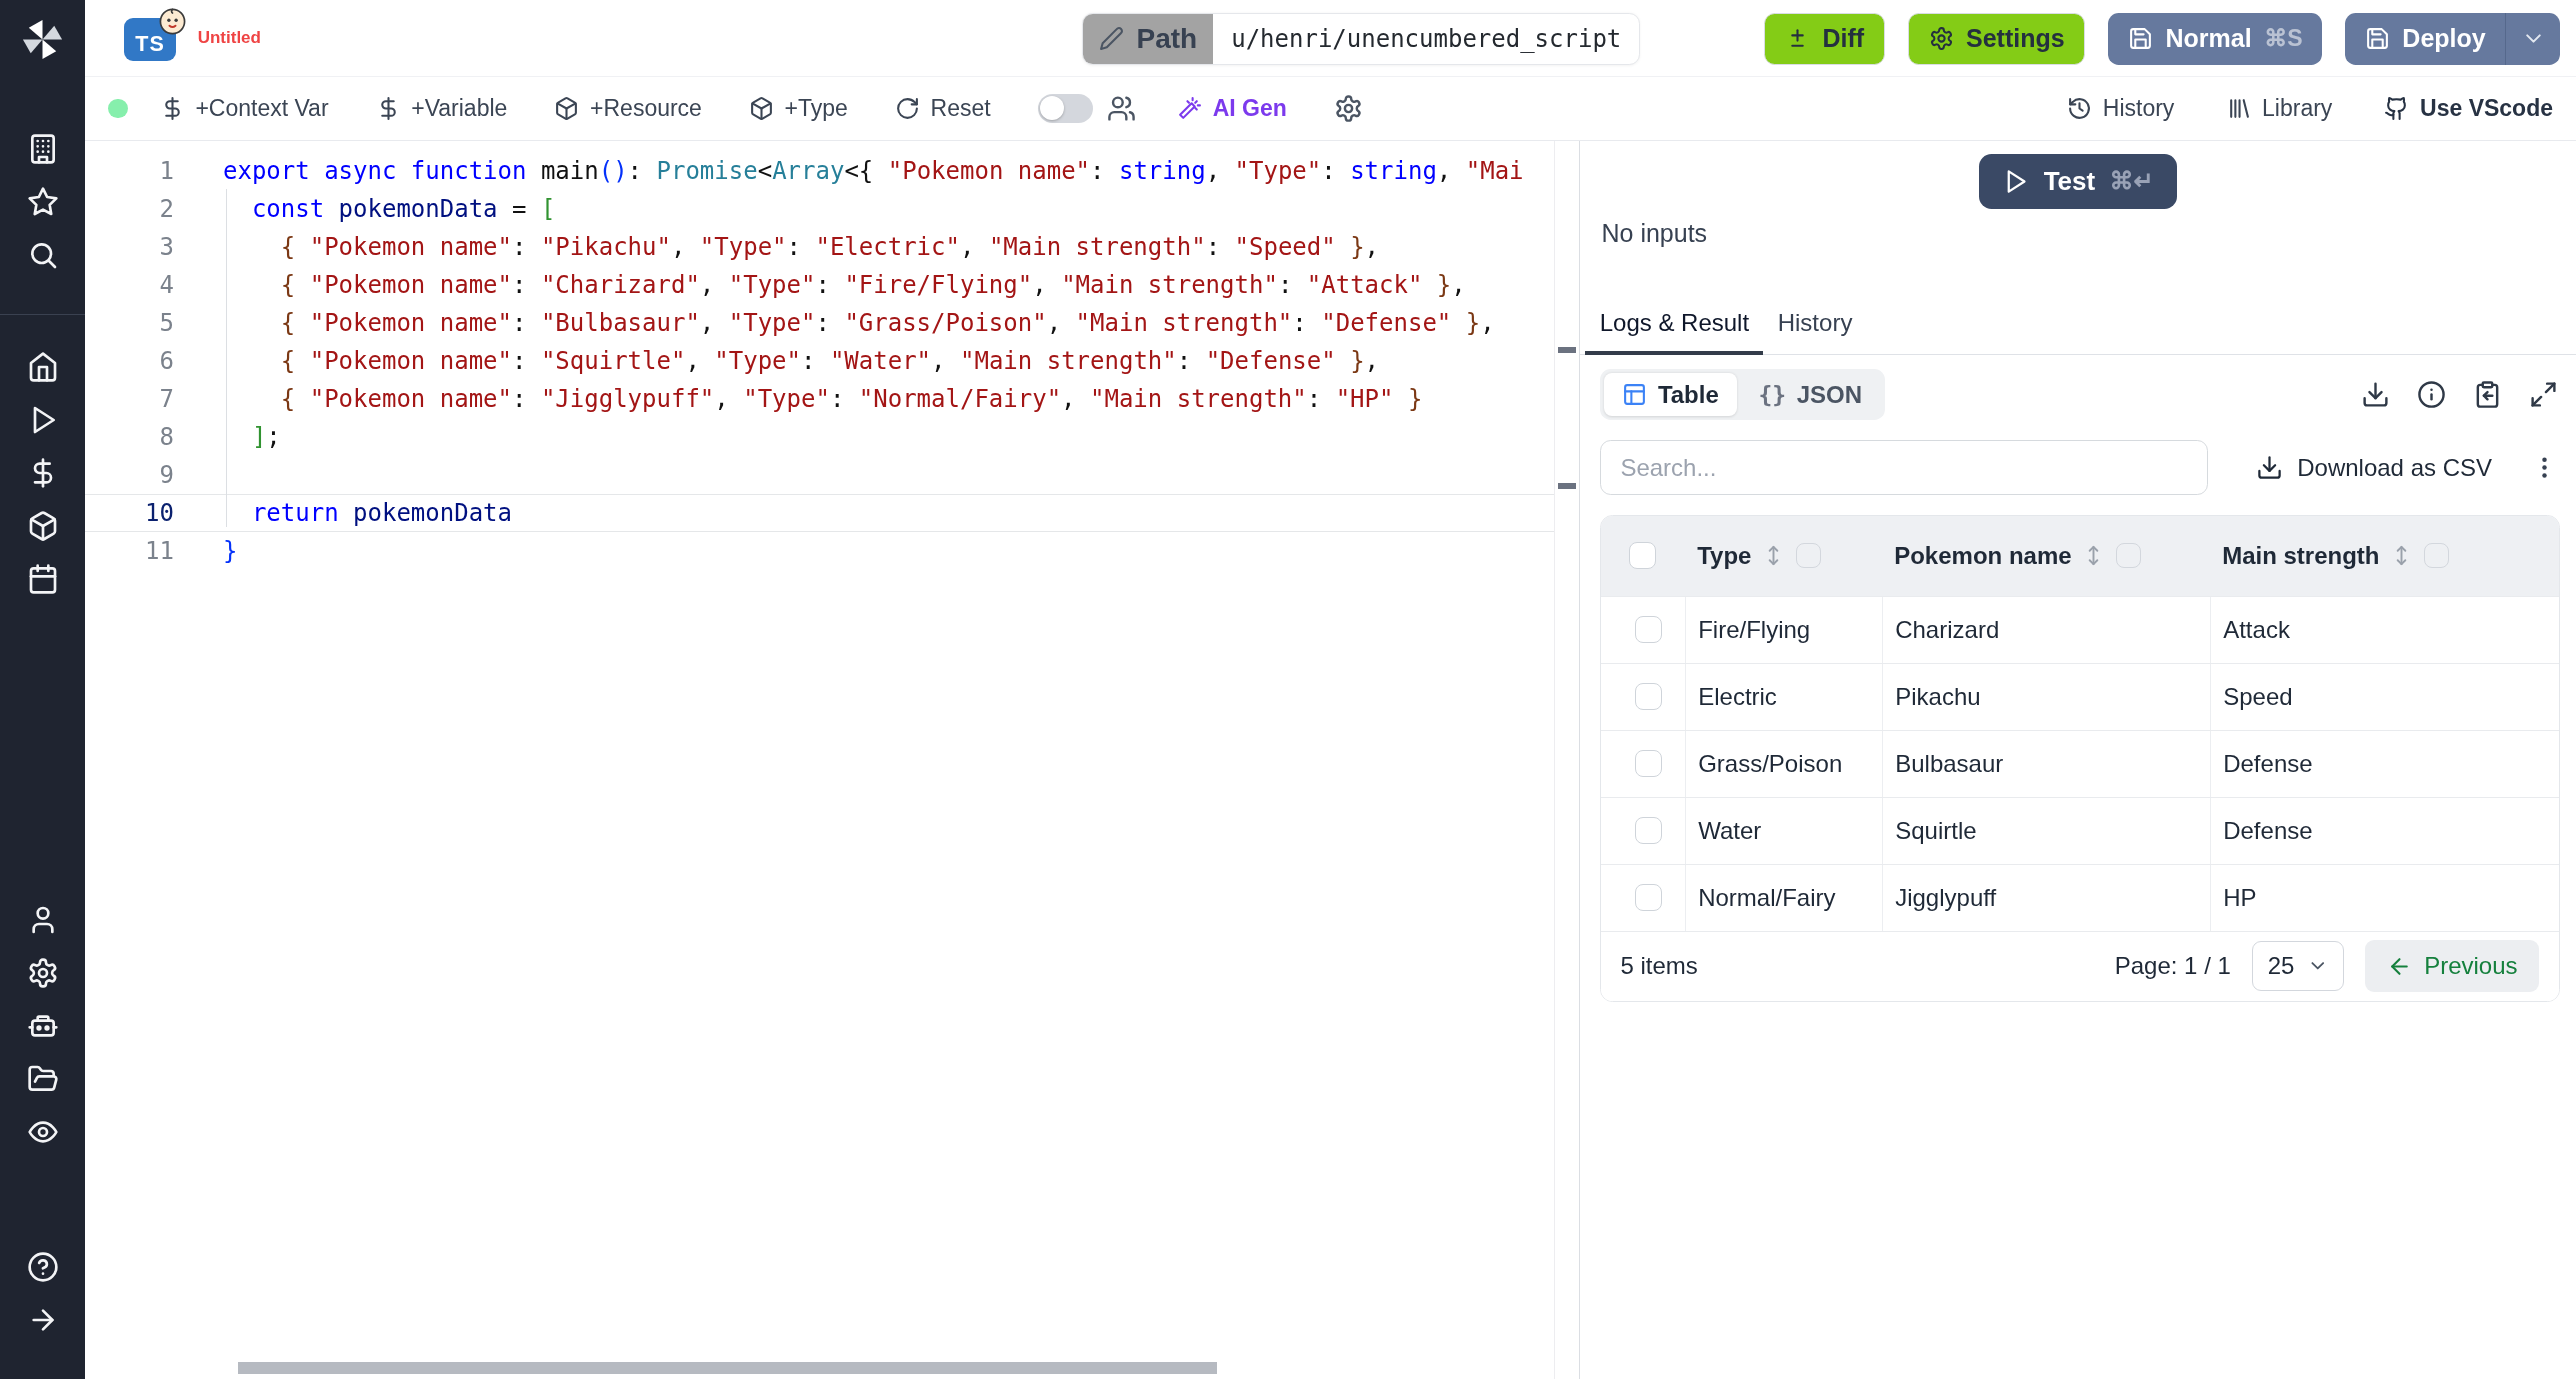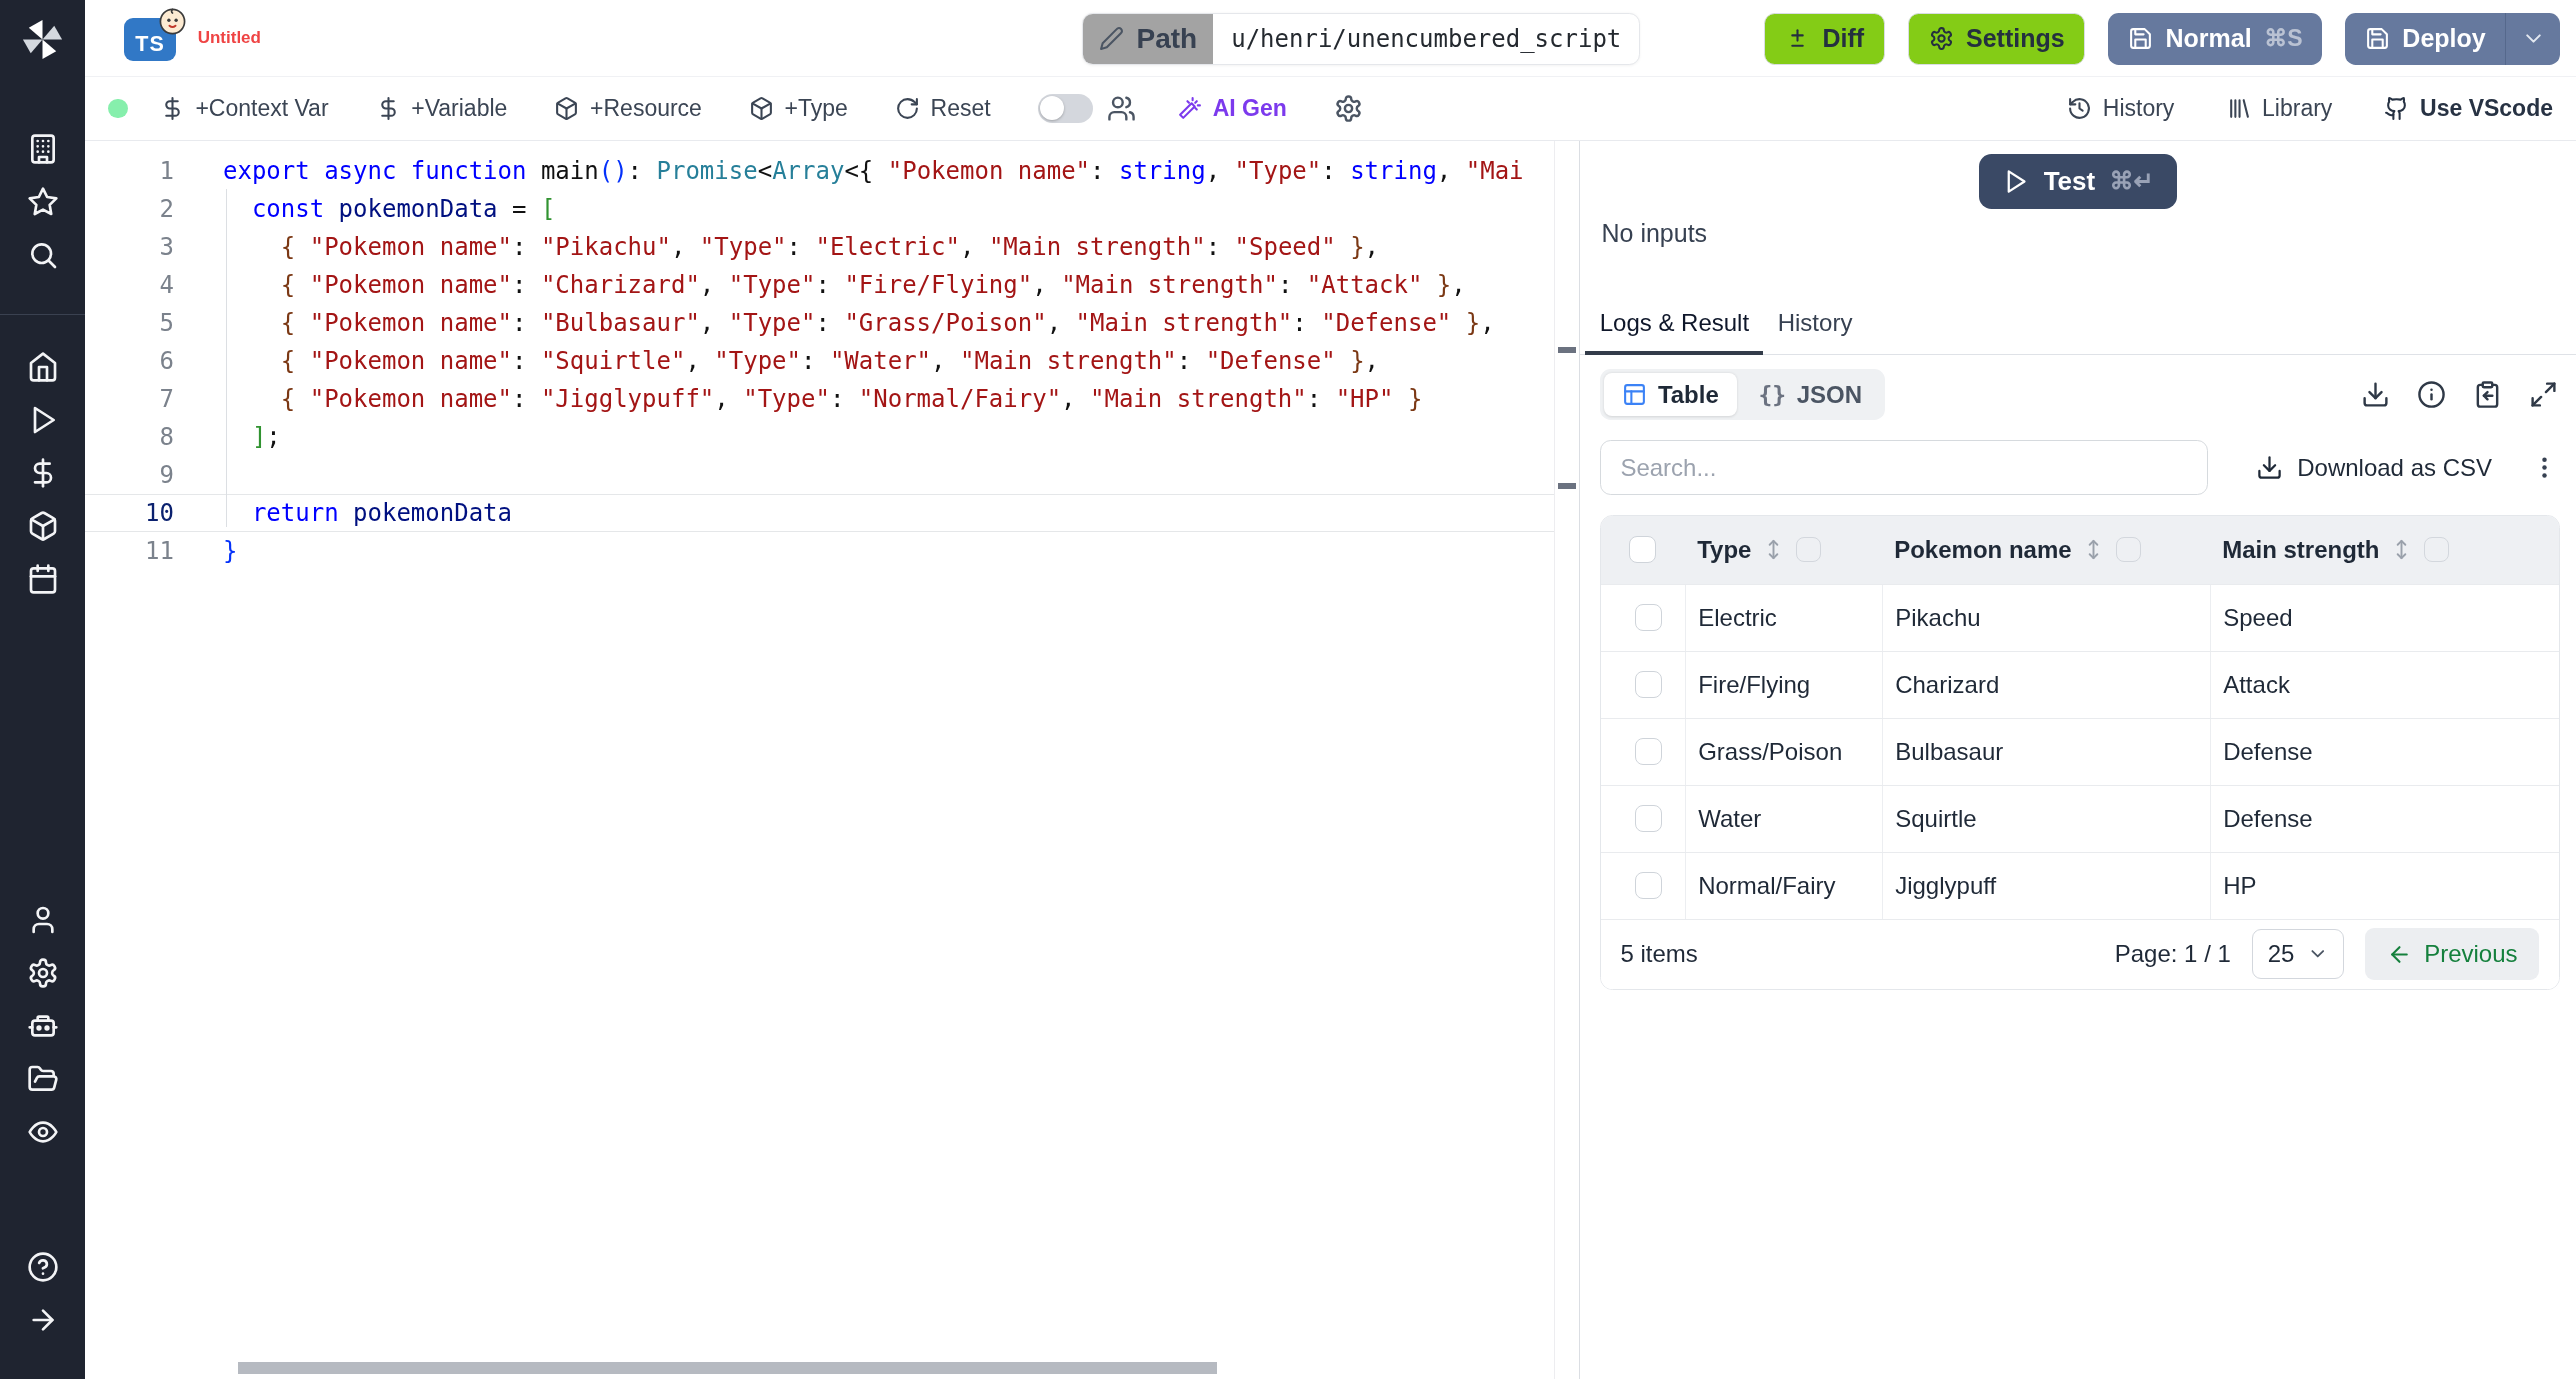--- a/index.html
+++ b/index.html
@@ -133,21 +133,21 @@
   .csv-btn { margin-left:auto; display:flex; align-items:center; gap:14.3px; font-size:24px;
     font-weight:500; color:#1f2937; cursor:pointer; }
   .csv-btn svg { width:27px; height:27px; stroke:currentColor; fill:none; stroke-width:2;
     stroke-linecap:round; stroke-linejoin:round; }
   .kebab { margin-left:39px; width:27px; height:27px; color:#374151; cursor:pointer; }
   .kebab svg { width:27px; height:27px; fill:currentColor; stroke:none; }
 
   .rtable { margin-top:19.7px; border:1.8px solid #e4e7eb; border-radius:12.5px; overflow:hidden;
     width:960px; }
   .thead { display:grid; grid-template-columns:84px 197px 328px 1fr; background:#eef0f3;
-    height:68px; align-items:center; }
+    height:80px; align-items:center; }
   .th { display:flex; align-items:center; gap:10.7px; font-size:24px; font-weight:600; color:#1f2937;
     padding-left:12.5px; }
   .cb { width:27px; height:27px; border:1.8px solid #cfd4da; border-radius:8px; background:#fff;
     cursor:pointer; flex-shrink:0; }
   .cb-cell { display:flex; justify-content:center; }
   .sort { color:#9aa1ab; width:23px; height:23px; cursor:pointer; }
   .sort svg { width:23px; height:23px; stroke:currentColor; fill:none; stroke-width:2;
     stroke-linecap:round; stroke-linejoin:round; }
   .th-box { width:25px; height:25px; border:1.8px solid #d3d7dd; border-radius:8px; cursor:pointer; }
   .trow { display:grid; grid-template-columns:84px 197px 328px 1fr; height:67px; align-items:center;
@@ -663,31 +663,31 @@
                     </svg>
                   </span>
                   <span class="th-box"></span>
                 </div>
               </div>
             <div id="tbody">
                 <div class="trow">
                   <div class="cb-cell td">
                     <span class="cb"></span>
                   </div>
-                  <div class="td">Electric</div>
-                  <div class="td">Pikachu</div>
-                  <div class="td">Speed</div>
+                  <div class="td">Fire/Flying</div>
+                  <div class="td">Charizard</div>
+                  <div class="td">Attack</div>
                 </div>
                 <div class="trow">
                   <div class="cb-cell td">
                     <span class="cb"></span>
                   </div>
-                  <div class="td">Fire/Flying</div>
-                  <div class="td">Charizard</div>
-                  <div class="td">Attack</div>
+                  <div class="td">Electric</div>
+                  <div class="td">Pikachu</div>
+                  <div class="td">Speed</div>
                 </div>
                 <div class="trow">
                   <div class="cb-cell td">
                     <span class="cb"></span>
                   </div>
                   <div class="td">Grass/Poison</div>
                   <div class="td">Bulbasaur</div>
                   <div class="td">Defense</div>
                 </div>
                 <div class="trow">

